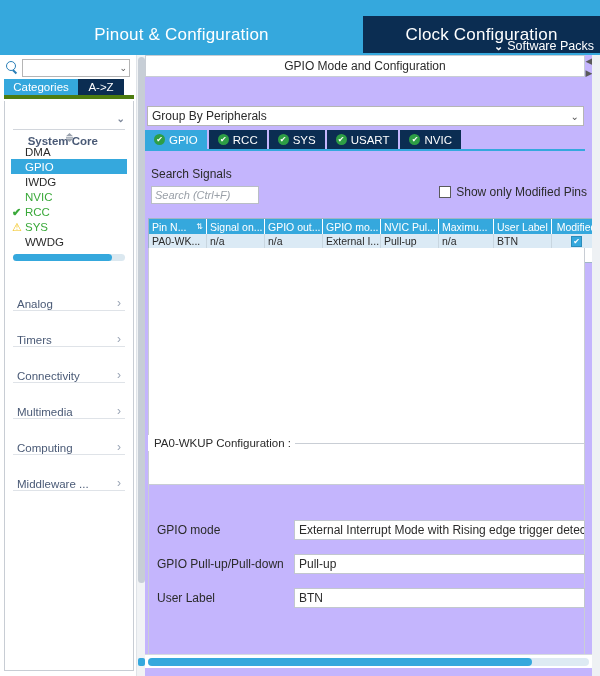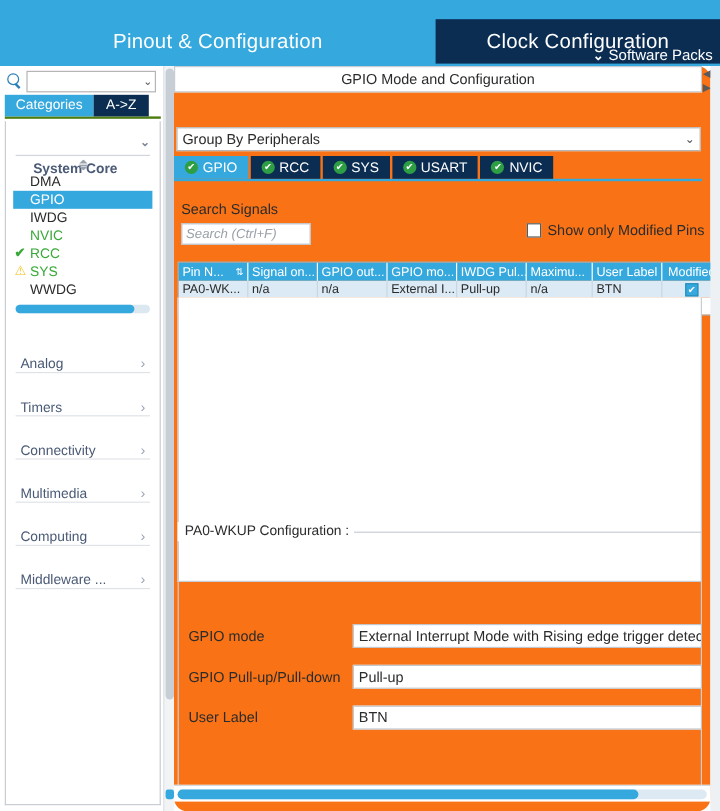--- a/index.html
+++ b/index.html
@@ -54,21 +54,21 @@
     flex: 1; height: 18px; border: 1px solid #b5b5b5; background: #fff;
     display: flex; align-items: center; padding: 0 2px;
     font-size: 11px; color: #333;
   }
   .side-combo .arrow {
     margin-left: auto; color: #555; font-size: 9px;
   }
 
   .cat-tabs {
     position: absolute; left: 4px; top: 24px; width: 130px; height: 20px;
-    display: flex; border-bottom: 2px solid #4d7c0f;
+    display: flex; border-bottom: 4px solid #4d7c0f;
   }
   .cat-tab {
     display: flex; align-items: center; justify-content: center;
     font-size: 11.5px; color: #ffffff;
   }
   .cat-tab.active { background: #35a8dd; width: 74px; }
   .cat-tab.inactive { background: #0b2d52; width: 46px; }
 
   .side-body {
     position: absolute; left: 4px; top: 46px; width: 130px; height: 570px;
@@ -129,22 +129,21 @@
     background: #c7ced6; border-radius: 4px;
   }
   .side-vscroll .vnub {
     position: absolute; left: 1px; bottom: 10px; width: 7px; height: 8px;
     background: #35a8dd; border-radius: 2px;
   }
 
   
   .main {
     position: absolute; left: 145px; top: 55px; width: 447px; height: 621px;
-    background: #f97316;
-    border-radius: 11px;
+    background: #c4b5fd;
   }
   .mode-title {
     position: absolute; left: 0; top: 0; width: 440px; height: 22px;
     border: 1px solid #c8cdd4; background: #ffffff;
     display: flex; align-items: center; justify-content: center;
     font-size: 12px; color: #2b2b2b;
   }
   .cfg-title {
     position: absolute; left: 0; top: 27px; width: 440px; height: 18px;
     background: #4d4d4d; color: #ffffff;
@@ -469,21 +468,21 @@
       <div class="ptd c1">
           <span>Signal on...</span>
         </div>
       <div class="ptd c2">
           <span>GPIO out...</span>
         </div>
       <div class="ptd c3">
           <span>GPIO mo...</span>
         </div>
       <div class="ptd c4">
-          <span>IWDG Pul...</span>
+          <span>NVIC Pul...</span>
         </div>
       <div class="ptd c5">
           <span>Maximu...</span>
         </div>
       <div class="ptd c6">
           <span>User Label</span>
         </div>
       <div class="ptd c7">
           <span>Modified</span>
         </div>

